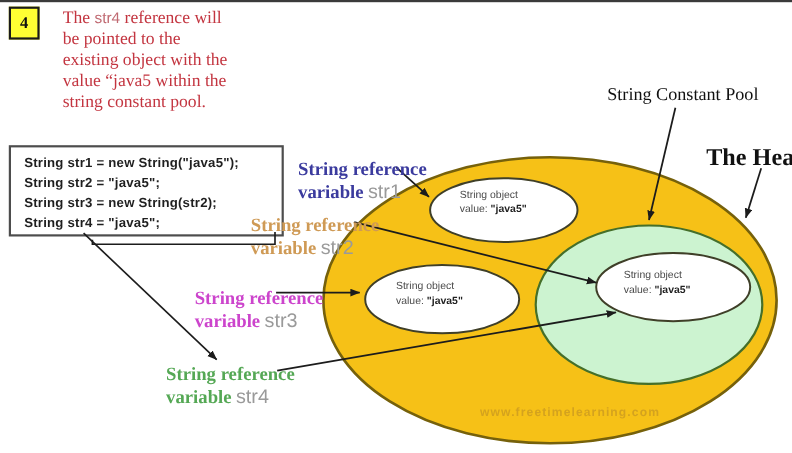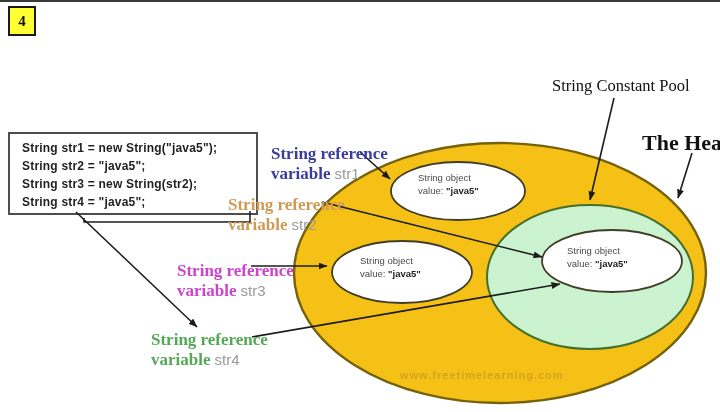--- a/index.html
+++ b/index.html
@@ -16,49 +16,56 @@
   .note .kw{font-family:"Liberation Sans",sans-serif;font-size:14px;color:#c06a72;}
 
   .code-box{position:absolute;left:8px;top:132px;width:234px;height:74px;border:2px solid #4d4d4d;
             background:#fff;padding:5px 0 0 12px;}
   .code-line{font-family:"Liberation Sans",sans-serif;font-weight:bold;font-size:12px;
              line-height:18px;color:#1f1f1f;letter-spacing:.2px;white-space:nowrap;}
 
   .ref-label{position:absolute;font-family:"Liberation Serif",serif;font-weight:bold;
              font-size:17px;line-height:20px;white-space:nowrap;margin-top:28px;}
   .ref-label .varname{font-family:"Liberation Sans",sans-serif;font-weight:normal;
-                      font-size:15px;color:#9a9a9a;margin-left:4px;}
+                      font-size:18px;color:#9a9a9a;margin-left:4px;}
   .str1{color:#3b3b9e;} .str2{color:#cf9a55;} .str3{color:#cc44cc;} .str4{color:#55a855;}
 
   .pool-title{position:absolute;left:552px;top:76px;font-family:"Liberation Serif",serif;
               font-weight:normal;font-size:16.5px;color:#111;white-space:nowrap;}
   .heap-title{position:absolute;left:642px;top:130px;font-family:"Liberation Serif",serif;
               font-weight:bold;font-size:22px;color:#111;white-space:nowrap;}
 
   .obj-text{position:absolute;font-family:Liberation Sans, sans-serif;font-size:9.5px;
             line-height:13px;color:#4a4a4a;white-space:nowrap;}
   .obj-text .val{font-weight:bold;color:#222;}
 
-  .watermark{position:absolute;left:400px;top:369px;width:200px;text-align:left;
+  .watermark{position:absolute;left:400px;top:369px;width:200px;text-align:right;
              font-family:"Liberation Sans",sans-serif;font-weight:bold;font-size:11px;
              color:#b98a24;opacity:.55;letter-spacing:1px;white-space:nowrap;}
 
   svg{position:absolute;left:0;top:0;}
 </style>
 </head>
 <body>
 
 <div class="stage">
 
   <div class="topline"></div>
 
   <div class="badge">
     <span>4</span>
   </div>
 
+  <div class="note">
+    <div class="note-line"><span>The </span><span class="kw">str4</span><span> reference will</span></div>
+    <div class="note-line">be pointed to the</div>
+    <div class="note-line">existing object with the</div>
+    <div class="note-line">value “java5 within the</div>
+    <div class="note-line">string constant pool.</div>
+  </div>
 
   <div class="code-box">
     <div class="code-line">String str1 = new String("java5");</div>
     <div class="code-line">String str2 = "java5";</div>
     <div class="code-line">String str3 = new String(str2);</div>
     <div class="code-line">String str4 = "java5";</div>
   </div>
 
   <svg width="720" height="412" viewBox="0 0 720 412">
     <defs>

